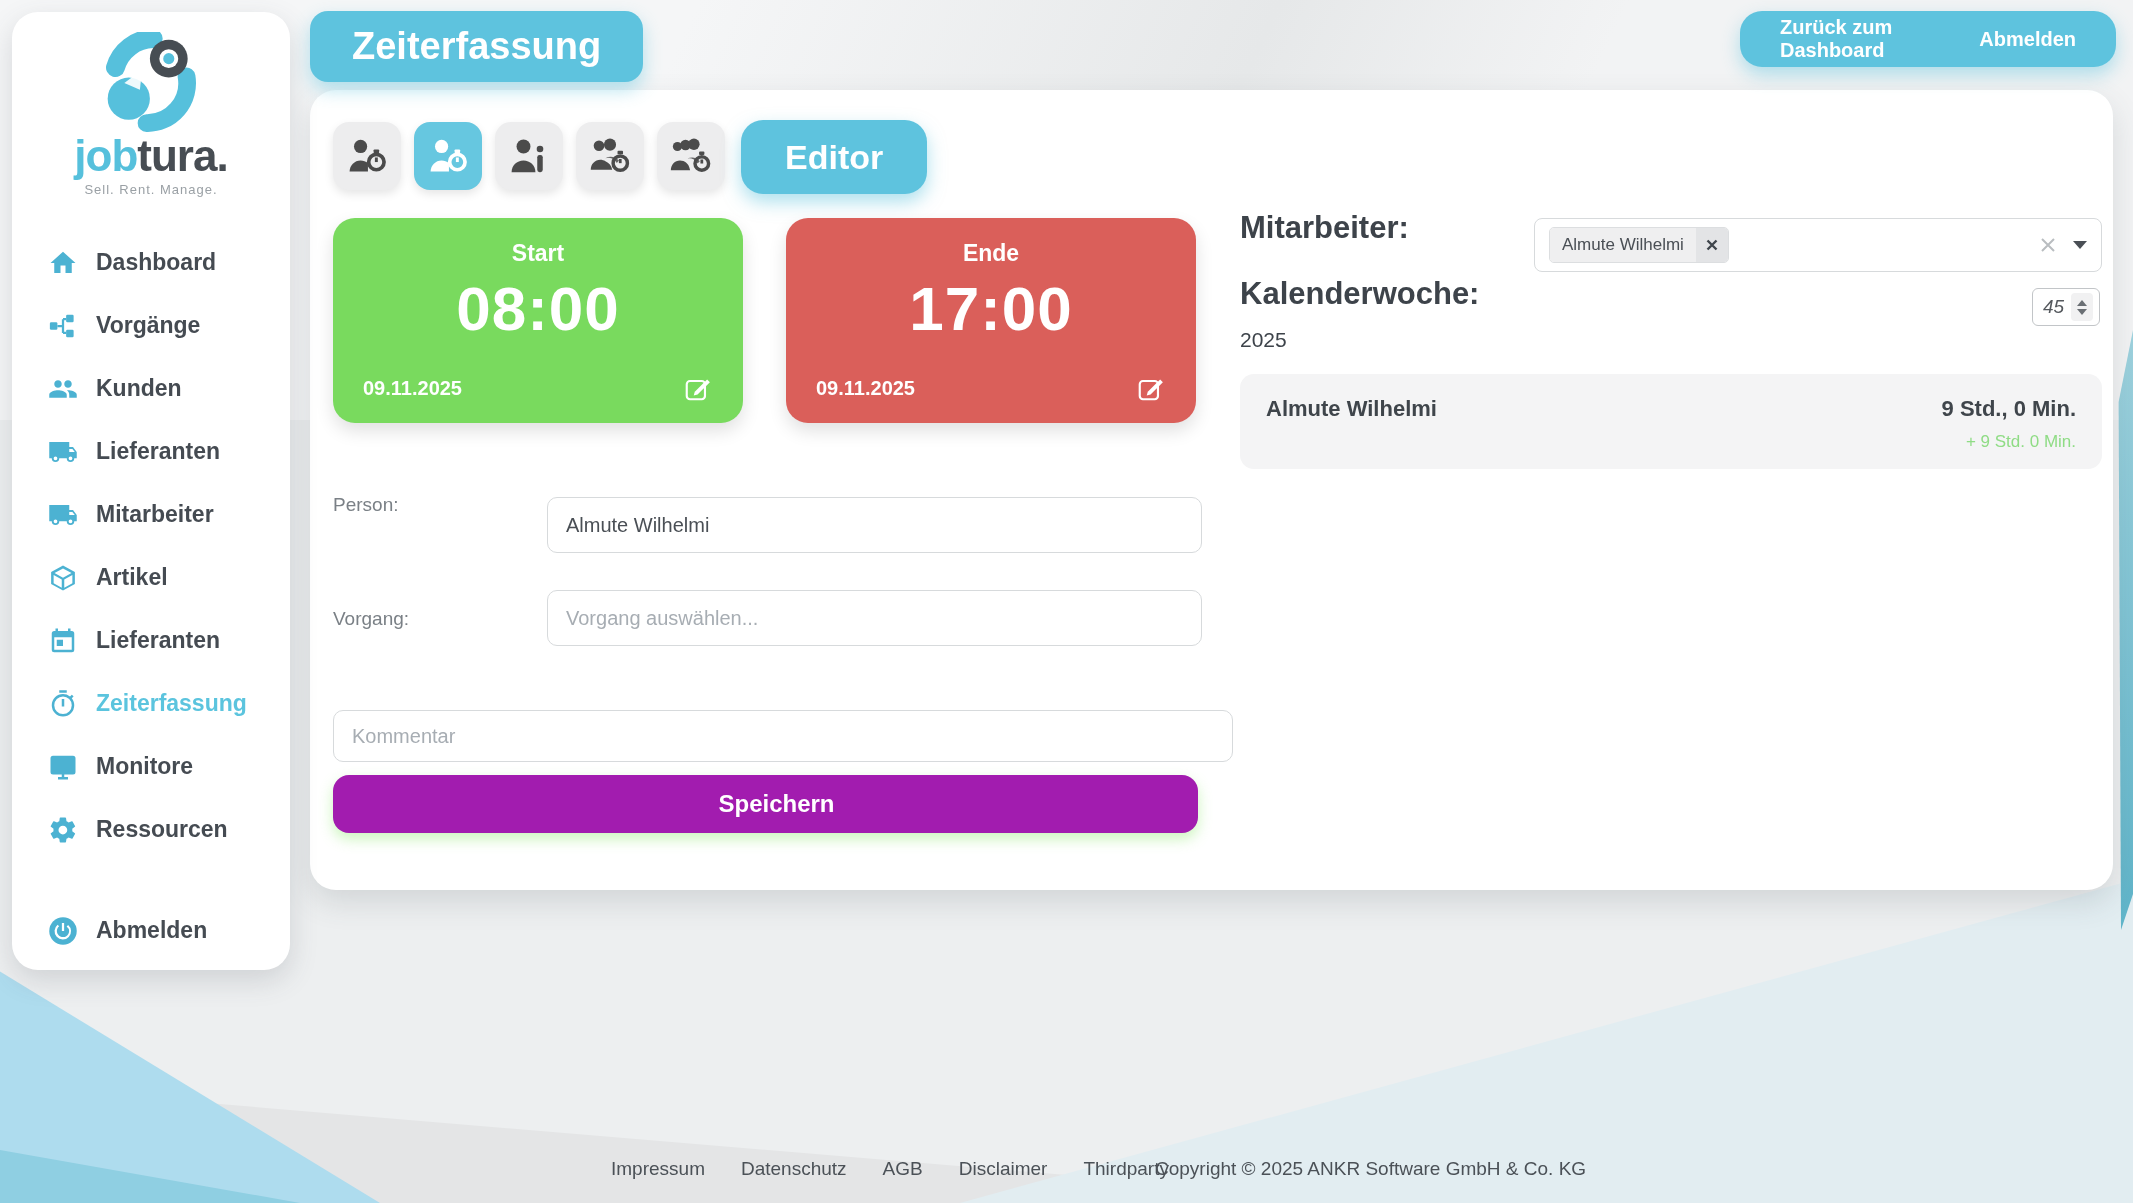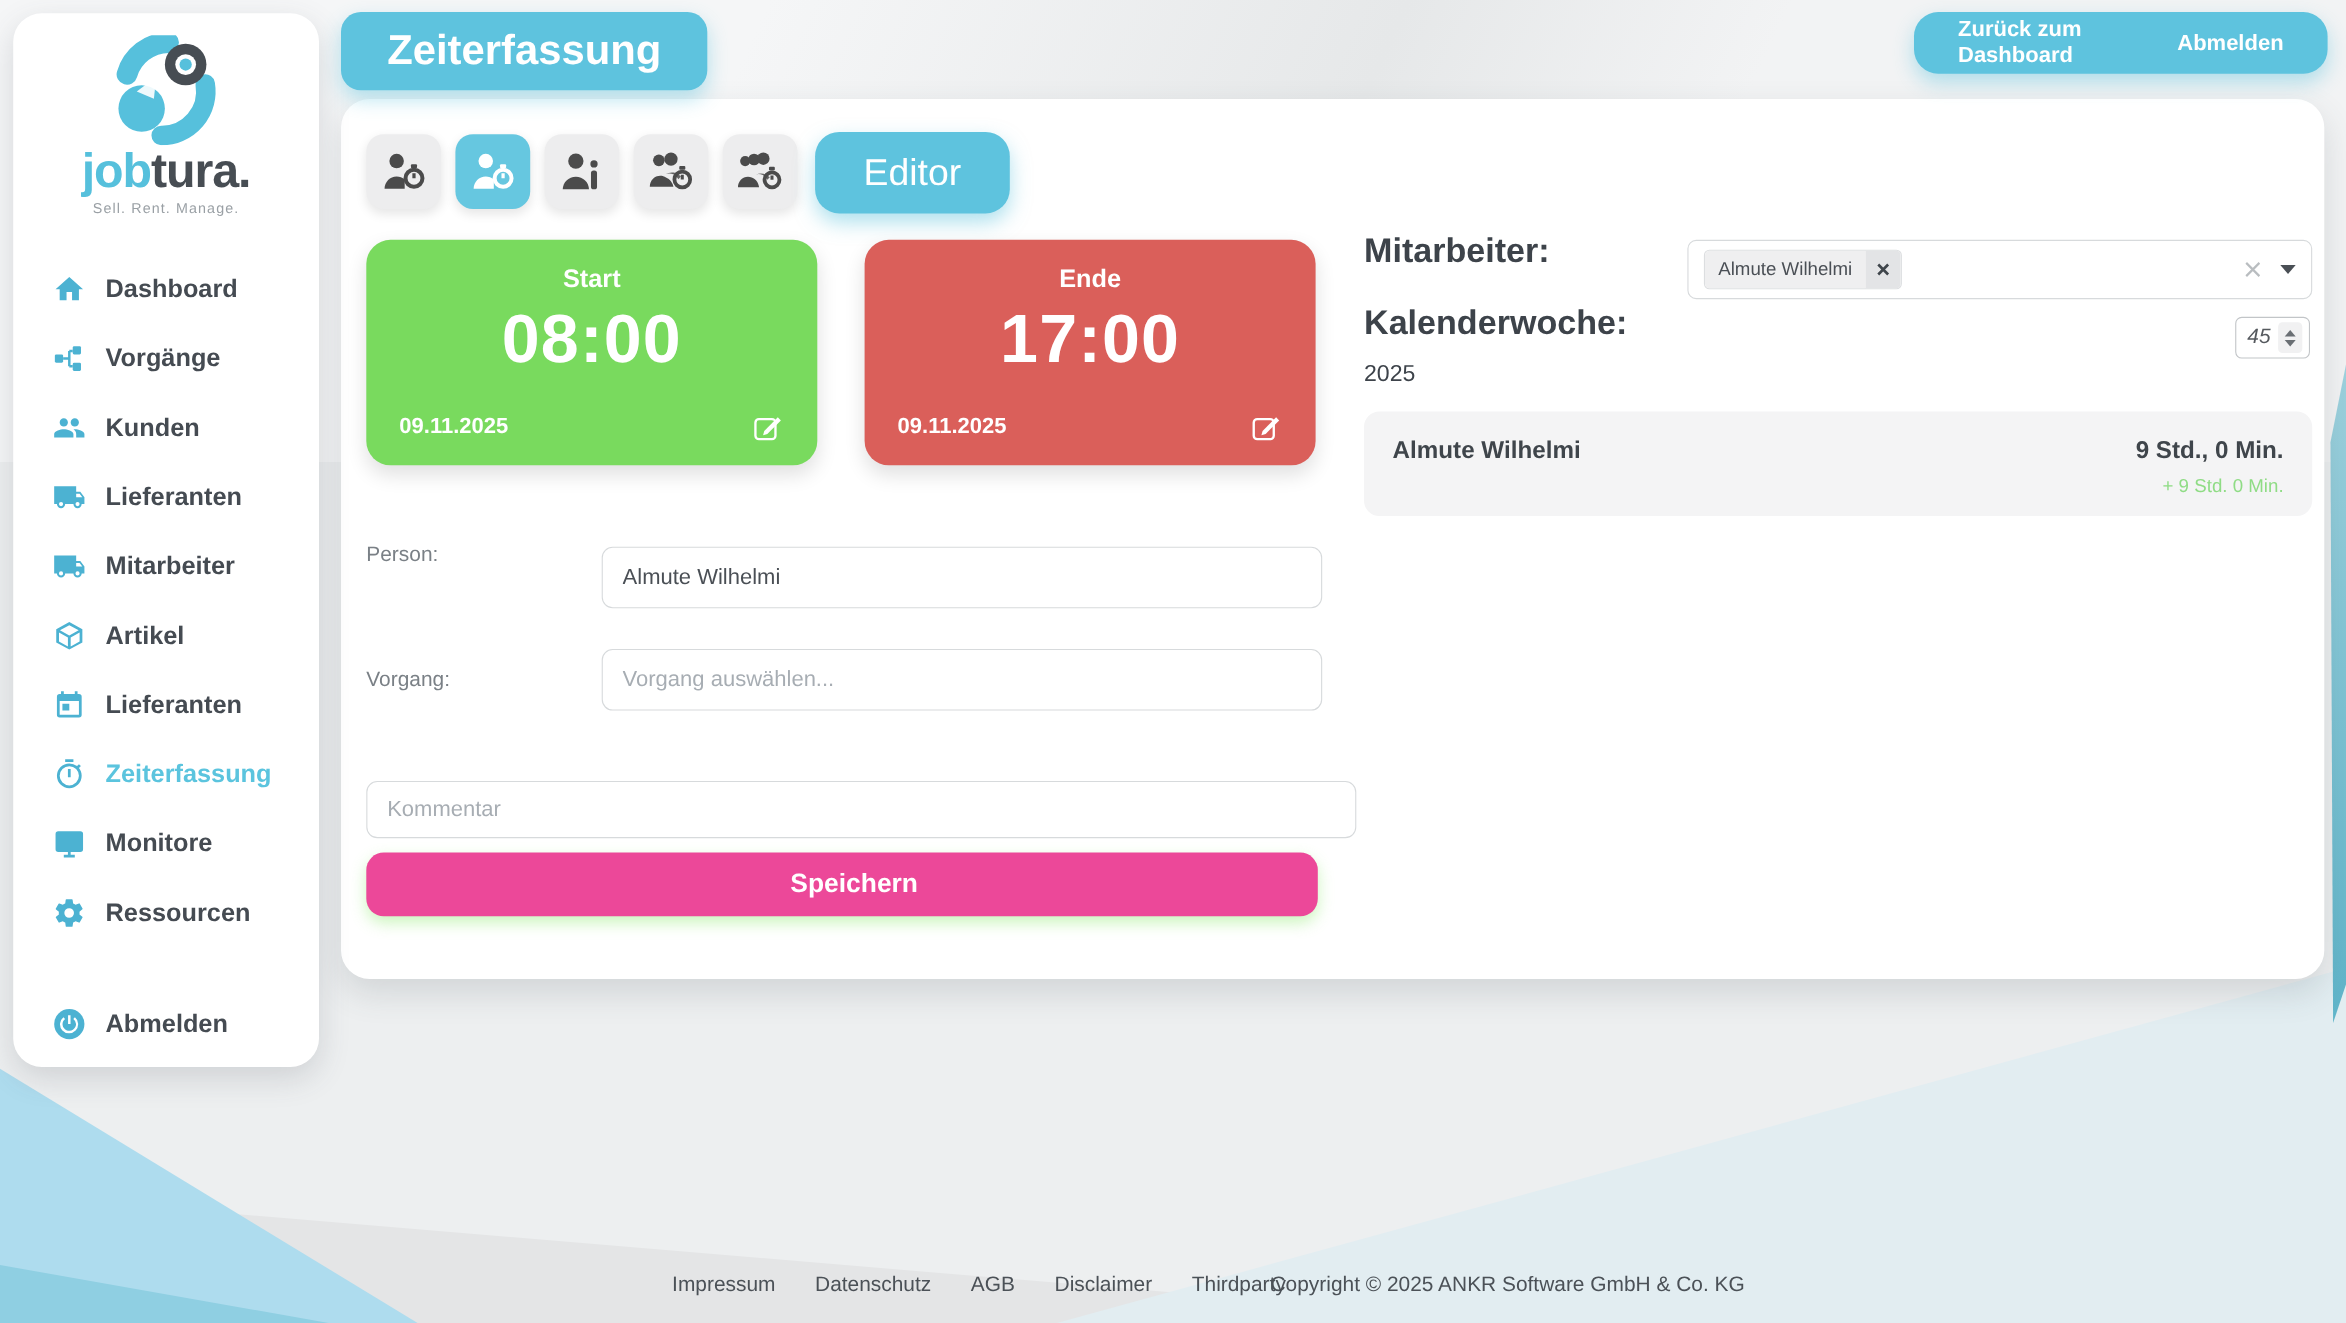--- a/index.html
+++ b/index.html
@@ -57,41 +57,41 @@
     background:#ffffff; border-radius:26px; box-shadow:0 12px 30px rgba(70,80,90,.16); }
 
   
   .tab-btn { position:absolute; top:32px; width:68px; height:68px; border-radius:16px;
     background:#ededee; display:flex; align-items:center; justify-content:center;
     color:#4b4b4b; cursor:pointer; box-shadow:0 4px 10px rgba(0,0,0,.10); }
   .tab-btn svg { width:44px; height:44px; }
   .tab-btn.active { background:#66c7e0; color:#ffffff; }
   .editor-pill { position:absolute; left:431px; top:30px; height:74px; padding:0 44px;
     background:#5ec3de; border-radius:22px; display:flex; align-items:center;
-    color:#fff; font-size:34px; font-weight:normal; box-shadow:0 8px 18px rgba(94,195,222,.5); cursor:pointer; }
+    color:#fff; font-size:34px; font-weight:bold; box-shadow:0 8px 18px rgba(94,195,222,.5); cursor:pointer; }
 
   
   .time-card { position:absolute; top:128px; width:410px; height:205px; border-radius:22px;
     color:#fff; cursor:pointer; box-shadow:0 8px 18px rgba(0,0,0,.12); }
   .time-card.start { left:23px;  background:#79da5e; }
   .time-card.end   { left:476px; background:#da5f5a; }
   .tc-label { text-align:center; font-size:23px; font-weight:bold; margin-top:22px; }
   .tc-time  { text-align:center; font-size:62px; font-weight:bold; letter-spacing:1px; margin-top:6px; }
   .tc-foot  { position:absolute; left:0; bottom:20px; width:100%; padding:0 30px;
     display:flex; justify-content:space-between; align-items:center; }
   .tc-date { font-size:20px; font-weight:bold; }
   .tc-edit { width:30px; height:30px; cursor:pointer; }
 
   
   .fld-label { position:absolute; left:23px; font-size:19px; color:#7a8086; }
   .txt-input { position:absolute; height:56px; border:1px solid #d7dadc; border-radius:10px;
     font-family:inherit; font-size:20px; color:#4a4f55; padding:0 18px; background:#fff; outline:none; }
   .txt-input::placeholder { color:#a7adb3; }
   .save-btn { position:absolute; left:23px; top:685px; width:865px; height:58px;
-    background:#ec4899; border:none; border-radius:16px; color:#ffffff;
+    background:#a21caf; border:none; border-radius:16px; color:#ffffff;
     font-family:inherit; font-size:24px; font-weight:bold; cursor:pointer;
     box-shadow:0 6px 14px rgba(141,233,110,.45);padding-left:22px; }
   .success-msg { position:absolute; left:23px; top:755px; font-size:19px; font-weight:bold; color:#3b4046; }
 
   
   .panel-h { position:absolute; font-size:31px; font-weight:bold; color:#3d434a; }
   .mit-select { position:absolute; left:1224px; top:128px; width:568px; height:54px;
     border:1px solid #d7dadc; border-radius:8px; background:#fff;
     display:flex; align-items:center; padding:0 14px; cursor:pointer; }
   .chip { display:flex; align-items:stretch; border-radius:5px; overflow:hidden;

